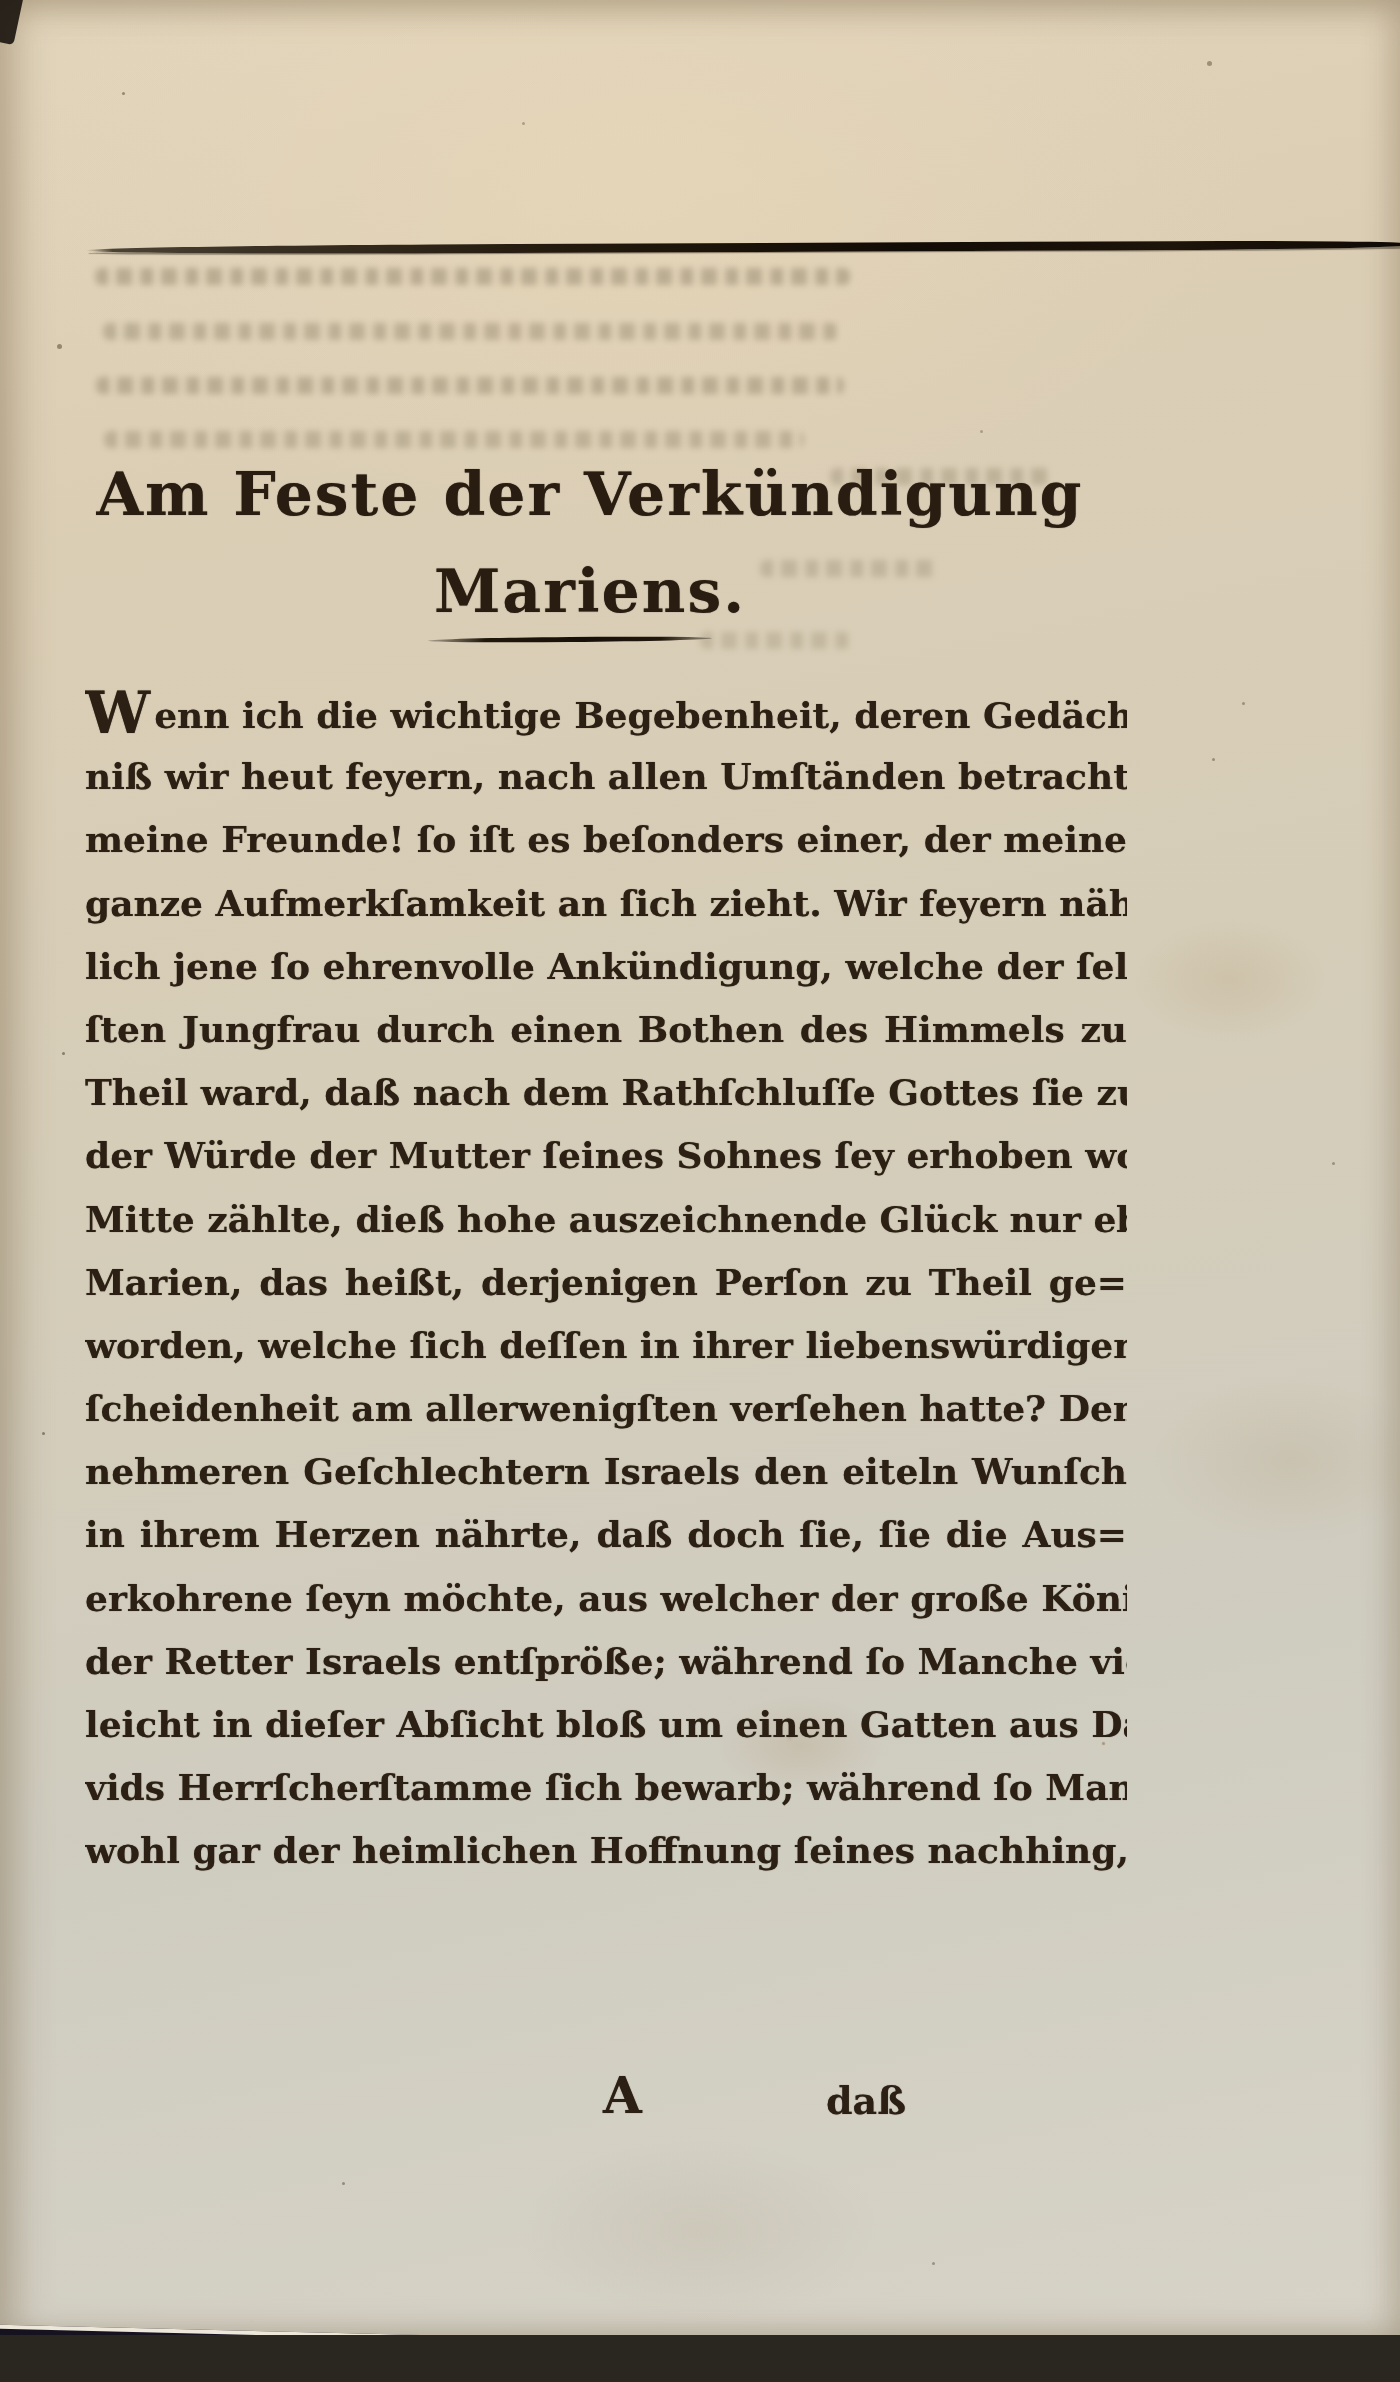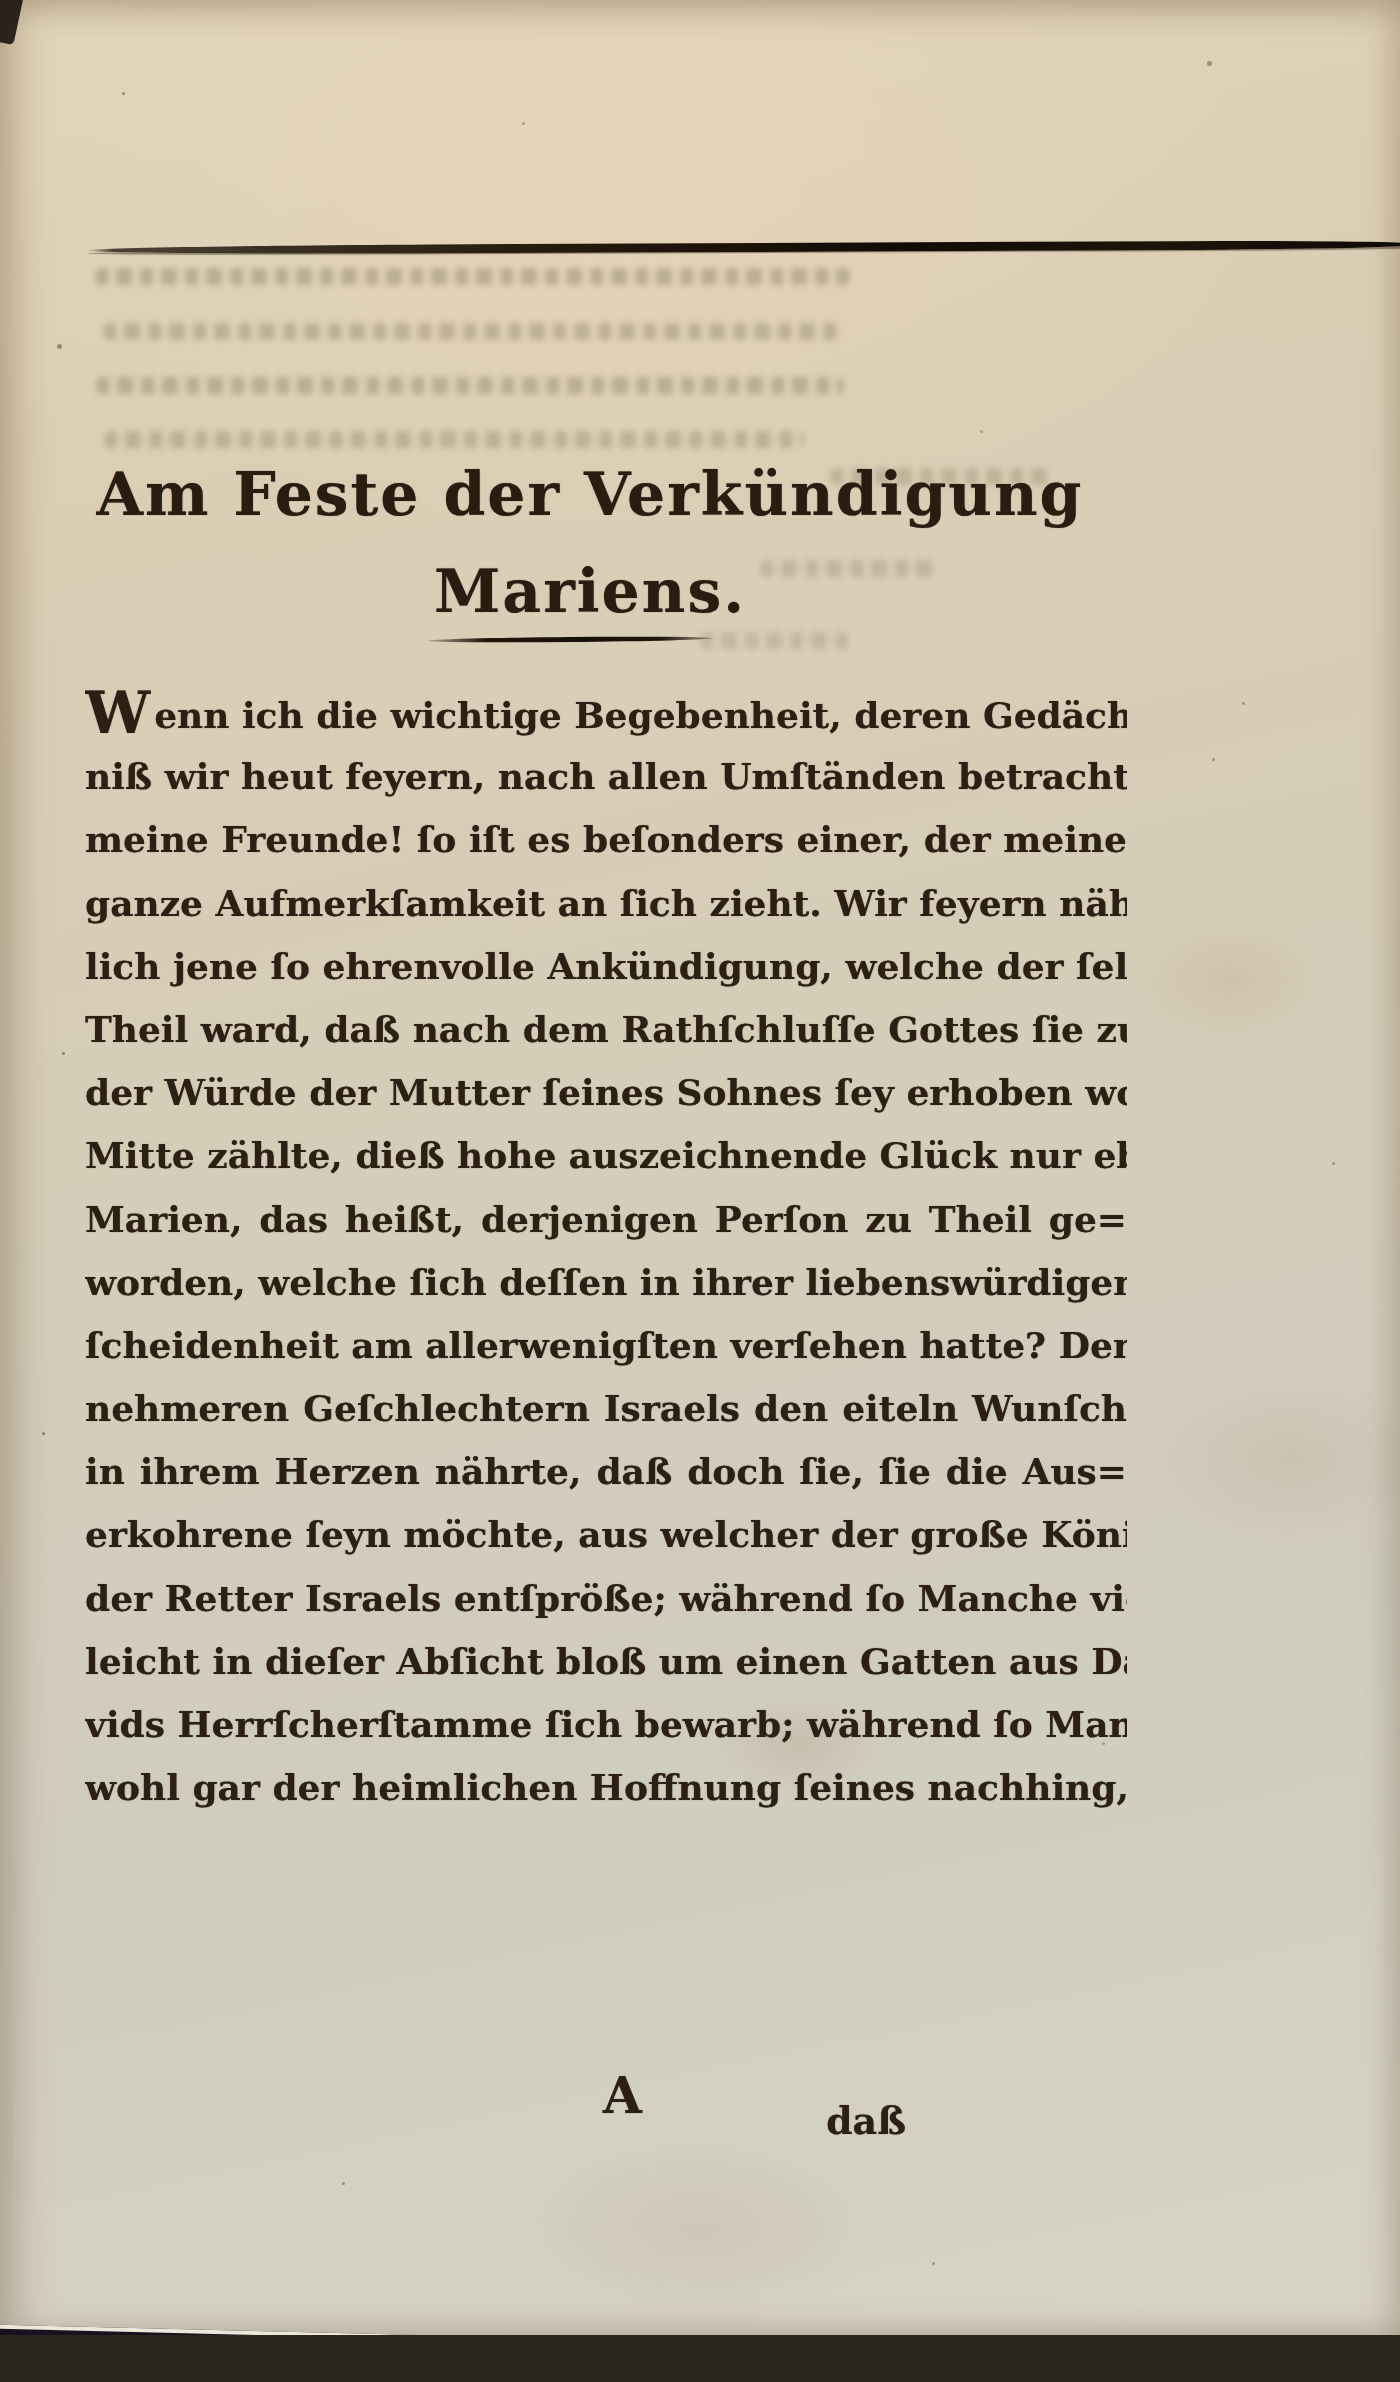--- a/index.html
+++ b/index.html
@@ -75,21 +75,21 @@
   .dropcap{
     font-size:58px;letter-spacing:1px;
     vertical-align:-5px;margin-right:3px;
   }
   .sig{
     position:absolute;left:603px;top:2066px;font-size:50px;font-weight:bold;
     color:#2b2013;text-shadow:0 0 1px rgba(43,32,19,.6);
   }
   .catch{
     position:absolute;left:826px;top:2078px;font-size:38px;font-weight:bold;
-    color:#2b2013;text-shadow:0 0 1px rgba(43,32,19,.6);margin-top:20px;
+    color:#2b2013;text-shadow:0 0 1px rgba(43,32,19,.6);
   }
   
   .scan-edge{
     position:absolute;left:-24px;top:2342px;width:1460px;height:130px;
     background:#161220;
     border-top:4px solid #ece7d8;
     transform:rotate(1.4deg);
   }
   .corner-mark{
     position:absolute;left:-7px;top:-9px;width:26px;height:52px;
@@ -139,20 +139,21 @@
     <div>Mariens.</div>
   </div>
   <div class="title-rule"></div>
 
   <div class="body-text">
       <div class="line"><span class="dropcap">W</span>enn ich die wichtige Begebenheit, deren Gedächt=</div>
       <div class="line">niß wir heut feyern, nach allen Umſtänden betrachte,</div>
       <div class="line">meine Freunde! ſo iſt es beſonders einer, der meine</div>
       <div class="line">ganze Aufmerkſamkeit an ſich zieht. Wir feyern nähm=</div>
       <div class="line">lich jene ſo ehrenvolle Ankündigung, welche der ſelig=</div>
+      <div class="line">ſten Jungfrau durch einen Bothen des Himmels zu</div>
       <div class="line">Theil ward, daß nach dem Rathſchluſſe Gottes ſie zu</div>
       <div class="line">der Würde der Mutter ſeines Sohnes ſey erhoben wor=</div>
       <div class="line">Mitte zählte, dieß hohe auszeichnende Glück nur eben</div>
       <div class="line">Marien, das heißt, derjenigen Perſon zu Theil ge=</div>
       <div class="line">worden, welche ſich deſſen in ihrer liebenswürdigen Be=</div>
       <div class="line">ſcheidenheit am allerwenigſten verſehen hatte? Denn</div>
       <div class="line">nehmeren Geſchlechtern Israels den eiteln Wunſch</div>
       <div class="line">in ihrem Herzen nährte, daß doch ſie, ſie die Aus=</div>
       <div class="line">erkohrene ſeyn möchte, aus welcher der große König,</div>
       <div class="line">der Retter Israels entſpröße; während ſo Manche viel=</div>

